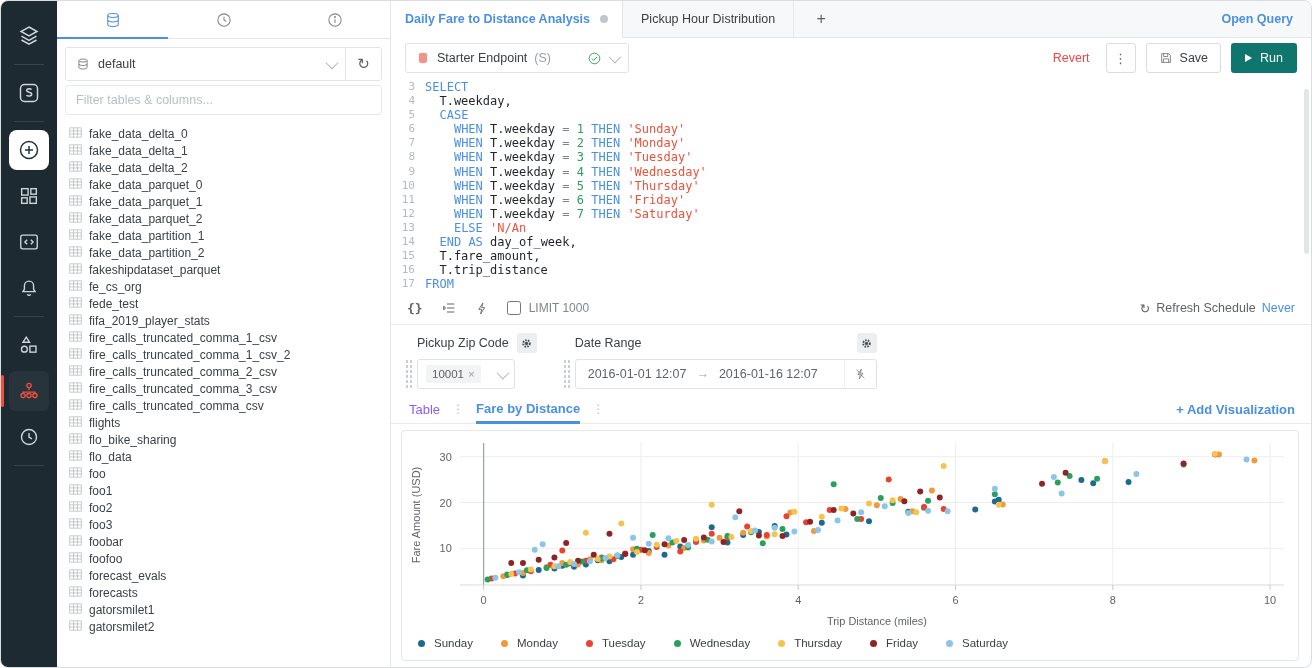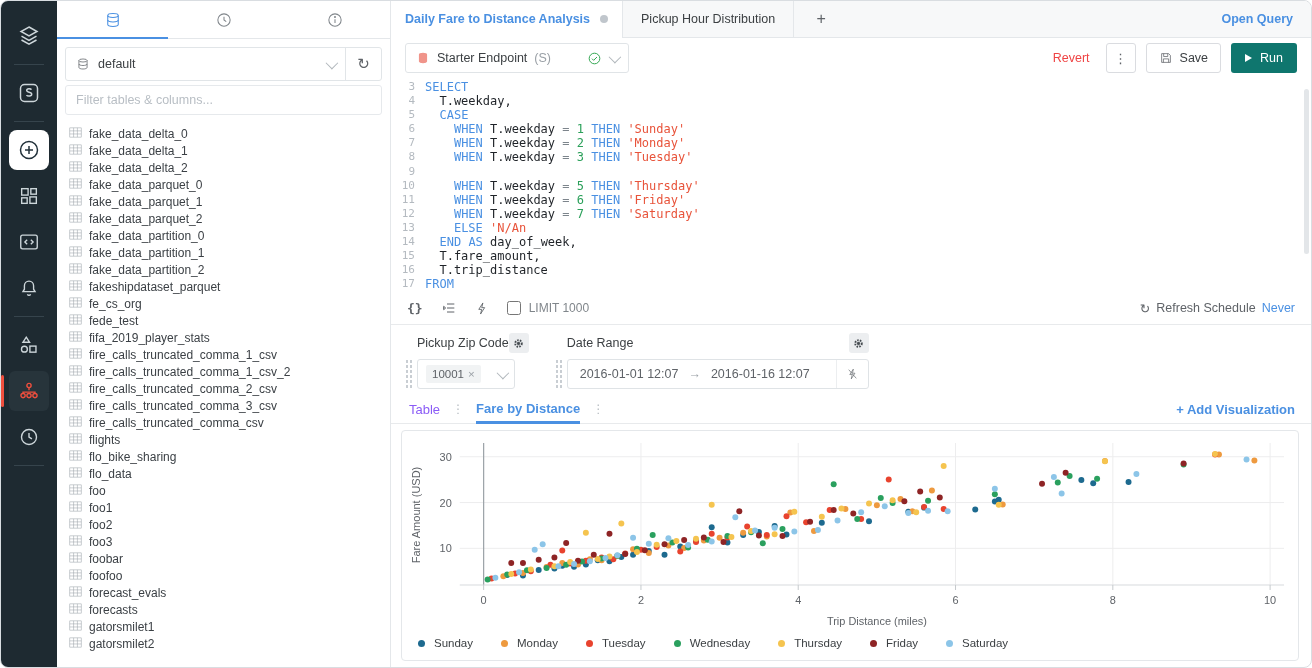--- a/index.html
+++ b/index.html
@@ -94,21 +94,21 @@
   .limit-wrap input { width:14px; height:14px; accent-color:#fff; border:1px solid #d5d9dd; }
   .limit-lbl { font-size:12px; color:#80868b; }
   .sched { margin-left:auto; display:flex; align-items:center; gap:6px; font-size:12.5px; color:#5f6368; }
   .sched .never { color:#4a90e2; cursor:pointer; }
 
   .filters-row { height:70px; display:flex; align-items:flex-start; padding:8px 0 0 14px; gap:26px; flex:none; }
   .filter-group { display:flex; gap:5px; }
   .drag-dots { width:7px; height:30px; margin-top:26px; cursor:grab;
                background-image:radial-gradient(#c9ced3 1px, transparent 1.2px); background-size:4px 5px; }
   .filter-col { display:flex; flex-direction:column; }
-  .filter-label-row { display:flex; align-items:center; height:20px; margin-bottom:6px; }
+  .filter-label-row { display:flex; align-items:center; gap:8px; height:20px; margin-bottom:6px; }
   .filter-label { font-size:12.5px; color:#3c4043; }
   .gear-chip { width:20px; height:20px; background:#eceef0; border-radius:3px; display:flex; align-items:center;
                justify-content:center; cursor:pointer; }
   .gear-chip svg { stroke:#454b50; fill:#454b50; }
   .zip-select { width:98px; height:30px; border:1px solid #dfe3e6; border-radius:3px; display:flex;
                 align-items:center; padding:0 8px; gap:5px; cursor:pointer; }
   .chip { background:#f1f3f4; border-radius:2px; padding:3px 6px; font-size:11.5px; color:#5f6368; }
   .chip .x { color:#9aa0a6; margin-left:4px; cursor:pointer; }
   .date-box { width:302px; height:30px; border:1px solid #dfe3e6; border-radius:3px; display:flex;
               align-items:center; padding:0 0 0 12px; font-size:12.5px; color:#5f6368; }
@@ -288,27 +288,20 @@
             <rect x="1.5" y="1.5" width="21" height="17"></rect>
             <path d="M1.5 7h21M8.5 1.5v17M15.5 1.5v17M1.5 12.7h21"></path>
           </svg>
           <span>fake_data_parquet_2</span>
         </div>
         <div class="table-row">
           <svg width="13" height="11" viewBox="0 0 24 20">
             <rect x="1.5" y="1.5" width="21" height="17"></rect>
             <path d="M1.5 7h21M8.5 1.5v17M15.5 1.5v17M1.5 12.7h21"></path>
           </svg>
-          <span>fake_data_partition_0</span>
-        </div>
-        <div class="table-row">
-          <svg width="13" height="11" viewBox="0 0 24 20">
-            <rect x="1.5" y="1.5" width="21" height="17"></rect>
-            <path d="M1.5 7h21M8.5 1.5v17M15.5 1.5v17M1.5 12.7h21"></path>
-          </svg>
           <span>fake_data_partition_1</span>
         </div>
         <div class="table-row">
           <svg width="13" height="11" viewBox="0 0 24 20">
             <rect x="1.5" y="1.5" width="21" height="17"></rect>
             <path d="M1.5 7h21M8.5 1.5v17M15.5 1.5v17M1.5 12.7h21"></path>
           </svg>
           <span>fake_data_partition_2</span>
         </div>
         <div class="table-row">
@@ -535,20 +528,21 @@
         <div class="code-row">
           <span class="ln">7</span>
           <span class="ct">    <span class="tok-kw">WHEN</span> T.weekday <span class="tok-op">=</span> <span class="tok-num">2</span> <span class="tok-kw">THEN</span> <span class="tok-str">'Monday'</span></span>
         </div>
         <div class="code-row">
           <span class="ln">8</span>
           <span class="ct">    <span class="tok-kw">WHEN</span> T.weekday <span class="tok-op">=</span> <span class="tok-num">3</span> <span class="tok-kw">THEN</span> <span class="tok-str">'Tuesday'</span></span>
         </div>
         <div class="code-row">
           <span class="ln">9</span>
+          <span class="ct">    <span class="tok-kw">WHEN</span> T.weekday <span class="tok-op">=</span> <span class="tok-num">4</span> <span class="tok-kw">THEN</span> <span class="tok-str">'Wednesday'</span></span>
         </div>
         <div class="code-row">
           <span class="ln">10</span>
           <span class="ct">    <span class="tok-kw">WHEN</span> T.weekday <span class="tok-op">=</span> <span class="tok-num">5</span> <span class="tok-kw">THEN</span> <span class="tok-str">'Thursday'</span></span>
         </div>
         <div class="code-row">
           <span class="ln">11</span>
           <span class="ct">    <span class="tok-kw">WHEN</span> T.weekday <span class="tok-op">=</span> <span class="tok-num">6</span> <span class="tok-kw">THEN</span> <span class="tok-str">'Friday'</span></span>
         </div>
         <div class="code-row">

